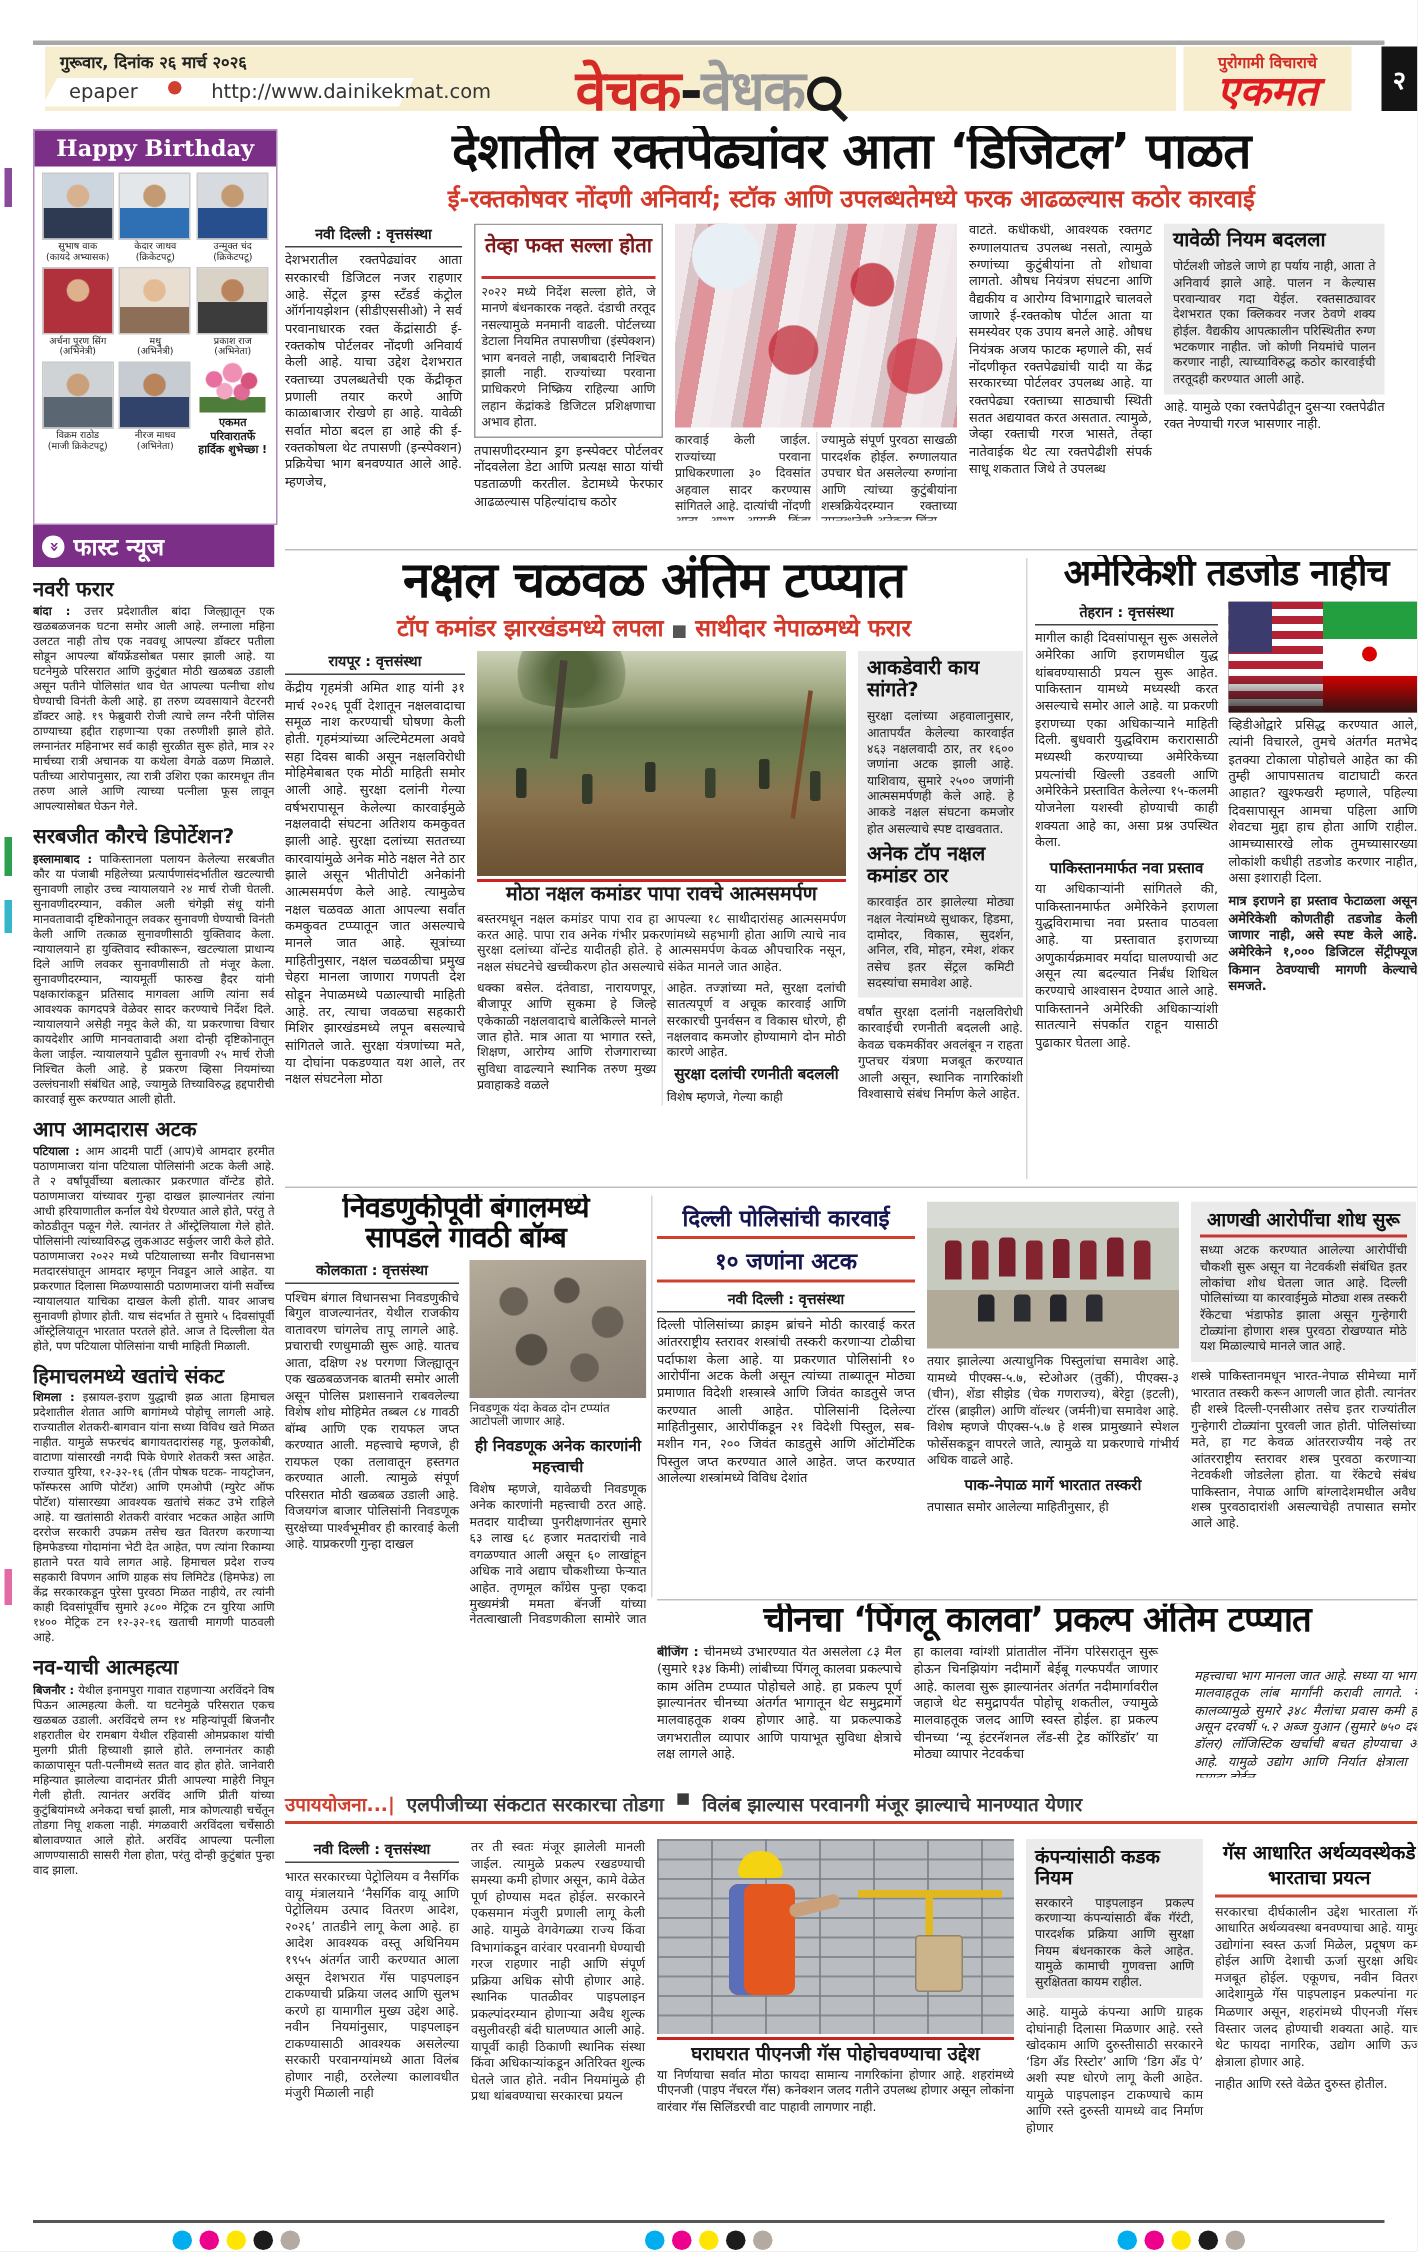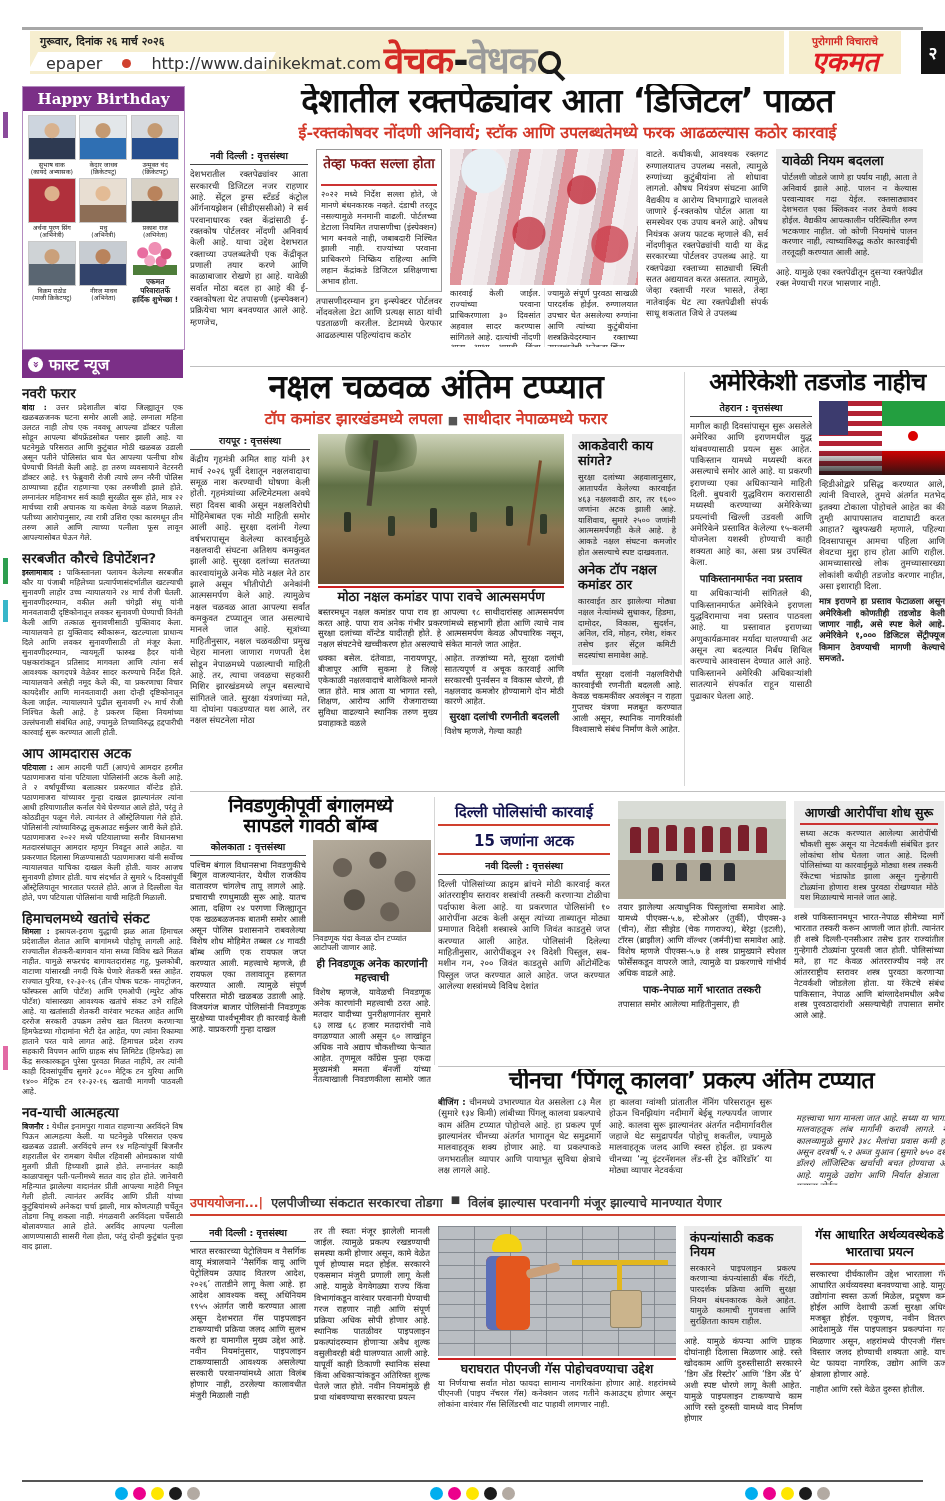--- a/index.html
+++ b/index.html
@@ -22,21 +22,21 @@
   .twocol{columns:2;column-gap:7px;column-rule:1px solid #e0e0e0;}
   .twocol p{margin:0 0 3px 0;}
   
   .top-rule{left:22px;top:27px;width:901px;height:3px;background:#a7a7a7;}
   .band{left:30px;top:31px;width:754px;height:43px;background:#f6eecf;}
   .band2{left:789px;top:31px;width:112px;height:43px;background:#f6eecf;text-align:center;}
   .pagebox{left:921px;top:31px;width:24px;height:43px;background:#141414;color:#fff;display:flex;
            align-items:center;justify-content:center;font-size:17px;font-weight:bold;}
   .hdr-date{left:40px;top:33px;font-size:11px;font-weight:bold;color:#222;}
   .epaper-strip{left:33px;top:52px;width:238px;height:19px;background:#ffffff;transform:skewX(-28deg);}
-  .epaper-text{left:46px;top:54px;font-size:16px;color:#333;display:flex;align-items:center;gap:20px;}
+  .epaper-text{left:46px;top:54px;font-size:13px;color:#333;display:flex;align-items:flex-start;gap:20px;}
   .linkdot{width:9px;height:9px;border-radius:50%;background:#d0402e;display:inline-block;}
   .logo{left:0;top:33px;width:945px;text-align:center;font-size:37px;font-weight:bold;letter-spacing:-1px;}
   .logo .r{color:#d42b26;}
   .logo .g{color:#9a9a9a;}
   .mag{display:inline-block;width:15px;height:15px;border:4px solid #1a1a1a;border-radius:50%;
        position:relative;vertical-align:middle;margin-left:2px;}
   .mag::after{content:"";position:absolute;width:4px;height:14px;background:#1a1a1a;left:15px;top:13px;
        transform:rotate(-45deg);}
   .tagline{font-size:10.5px;font-weight:bold;color:#d42b26;margin-top:3px;}
   .masthead{font-size:27px;font-weight:bold;font-style:italic;color:#e01b22;line-height:1;
@@ -341,21 +341,21 @@
       </div>
     </div>
   </div>
 
   <div class="vr" style="left:434px;top:797px;height:268px;"></div>
 
   <div class="abs" style="left:438px;top:796px;width:507px;height:268px;overflow:hidden;">
     <div style="display:flex;gap:8px;margin-top:5px;height:222px;overflow:hidden;">
       <div style="width:172px;flex:none;">
         <div class="redline-title" style="font-size:15px;">दिल्ली पोलिसांची कारवाई</div>
-        <div class="redline-title" style="font-size:15px;">15 जणांना अटक</div>
+        <div class="redline-title" style="font-size:15px;">१० जणांना अटक</div>
         <div class="dateline">नवी दिल्ली : वृत्तसंस्था</div>
         <p class="jtext" style="margin:0;">दिल्ली पोलिसांच्या क्राइम ब्रांचने मोठी कारवाई करत आंतरराष्ट्रीय स्तरावर शस्त्रांची तस्करी करणाऱ्या टोळीचा पर्दाफाश केला आहे. या प्रकरणात पोलिसांनी १० आरोपींना अटक केली असून त्यांच्या ताब्यातून मोठ्या प्रमाणात विदेशी शस्त्रास्त्रे आणि जिवंत काडतुसे जप्त करण्यात आली आहेत. पोलिसांनी दिलेल्या माहितीनुसार, आरोपींकडून २१ विदेशी पिस्तुल, सब-मशीन गन, २०० जिवंत काडतुसे आणि ऑटोमॅटिक पिस्तुल जप्त करण्यात आले आहेत. जप्त करण्यात आलेल्या शस्त्रांमध्ये विविध देशांत</p>
       </div>
       <div style="width:168px;flex:none;">
         <div class="photo ph-police">
           <div class="cops"></div>
             <div class="cops2"></div>
         </div>
         <p class="jtext" style="font-size:8.3px;margin:3px 0 0 0;">तयार झालेल्या अत्याधुनिक पिस्तुलांचा समावेश आहे. यामध्ये पीएक्स-५.७, स्टेओअर (तुर्की), पीएक्स-३ (चीन), शेंडा सीझेड (चेक गणराज्य), बेरेट्टा (इटली), टॉरस (ब्राझील) आणि वॉल्थर (जर्मनी)चा समावेश आहे. विशेष म्हणजे पीएक्स-५.७ हे शस्त्र प्रामुख्याने स्पेशल फोर्सेसकडून वापरले जाते, त्यामुळे या प्रकरणाचे गांभीर्य अधिक वाढले आहे.</p>
         <p class="bold-center" style="font-size:10px;">पाक-नेपाळ मार्गे भारतात तस्करी</p>
@@ -401,21 +401,21 @@
       <div style="width:238px;flex:none;">
         <div class="photo ph-gas">
           <div class="gpipe"></div>
             <div class="gpipe2"></div>
             <div class="gmeter"></div>
           <div class="ghelmet"></div>
             <div class="gvest"></div>
             <div class="garm"></div>
         </div>
         <div class="capline" style="font-size:12.5px;">घराघरात पीएनजी गॅस पोहोचवण्याचा उद्देश</div>
-        <div class="captext" style="font-size:8.2px;">या निर्णयाचा सर्वात मोठा फायदा सामान्य नागरिकांना होणार आहे. शहरांमध्ये पीएनजी (पाइप नॅचरल गॅस) कनेक्शन जलद गतीने कआउट्ध होणार असून लोकांना वारंवार गॅस सिलिंडरची वाट पाहावी लागणार नाही.</div>
+        <div class="captext" style="font-size:8.2px;">या निर्णयाचा सर्वात मोठा फायदा सामान्य नागरिकांना होणार आहे. शहरांमध्ये पीएनजी (पाइप नॅचरल गॅस) कनेक्शन जलद गतीने उपलब्ध होणार असून लोकांना वारंवार गॅस सिलिंडरची वाट पाहावी लागणार नाही.</div>
       </div>
       <div style="width:118px;flex:none;">
         <div class="graybox">
           <h4 style="font-size:12.5px;">कंपन्यांसाठी कडक नियम</h4>
           <p>सरकारने पाइपलाइन प्रकल्प करणाऱ्या कंपन्यांसाठी बँक गॅरंटी, पारदर्शक प्रक्रिया आणि सुरक्षा नियम बंधनकारक केले आहेत. यामुळे कामाची गुणवत्ता आणि सुरक्षितता कायम राहील.</p>
         </div>
         <p class="jtext" style="font-size:8.4px;margin:4px 0 0 0;">आहे. यामुळे कंपन्या आणि ग्राहक दोघांनाही दिलासा मिळणार आहे. रस्ते खोदकाम आणि दुरुस्तीसाठी सरकारने ‘डिग अँड रिस्टोर’ आणि ‘डिग अँड पे’ अशी स्पष्ट धोरणे लागू केली आहेत. यामुळे पाइपलाइन टाकण्याचे काम आणि रस्ते दुरुस्ती यामध्ये वाद निर्माण होणार</p>
       </div>
       <div style="width:139px;flex:none;">
         <div class="redline-title" style="font-size:12.5px;color:#111;">गॅस आधारित अर्थव्यवस्थेकडे भारताचा प्रयत्न</div>

